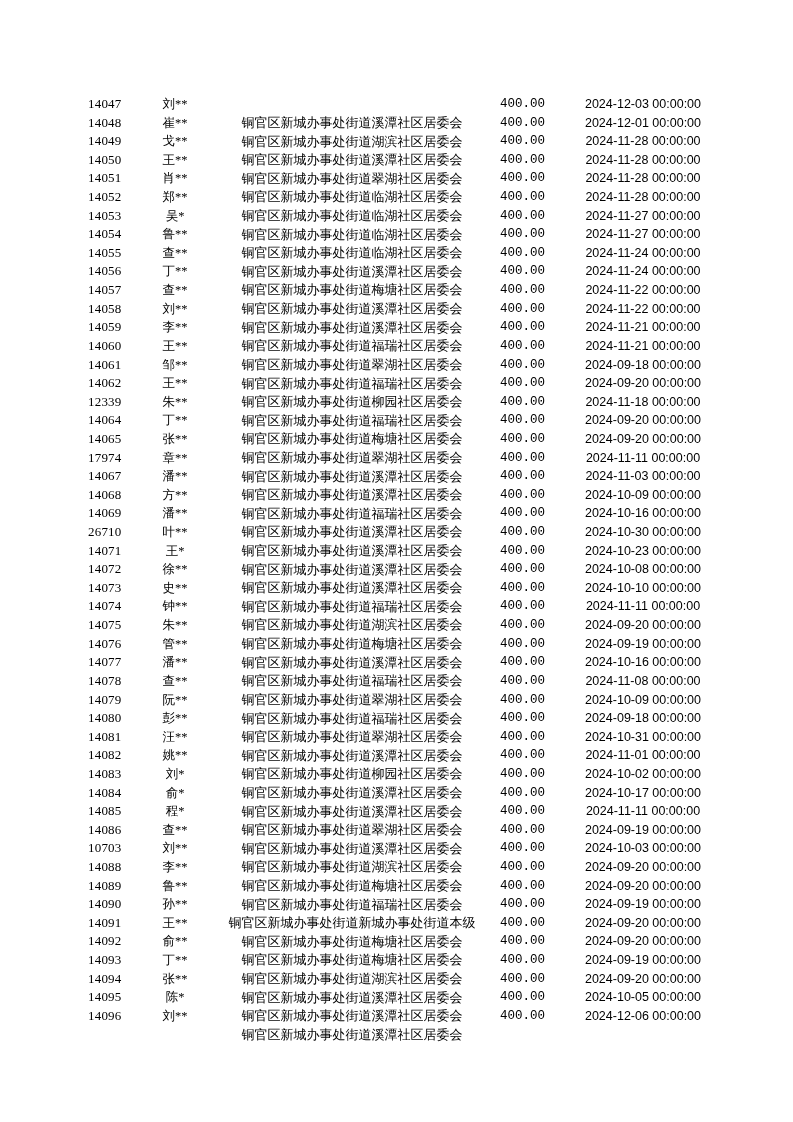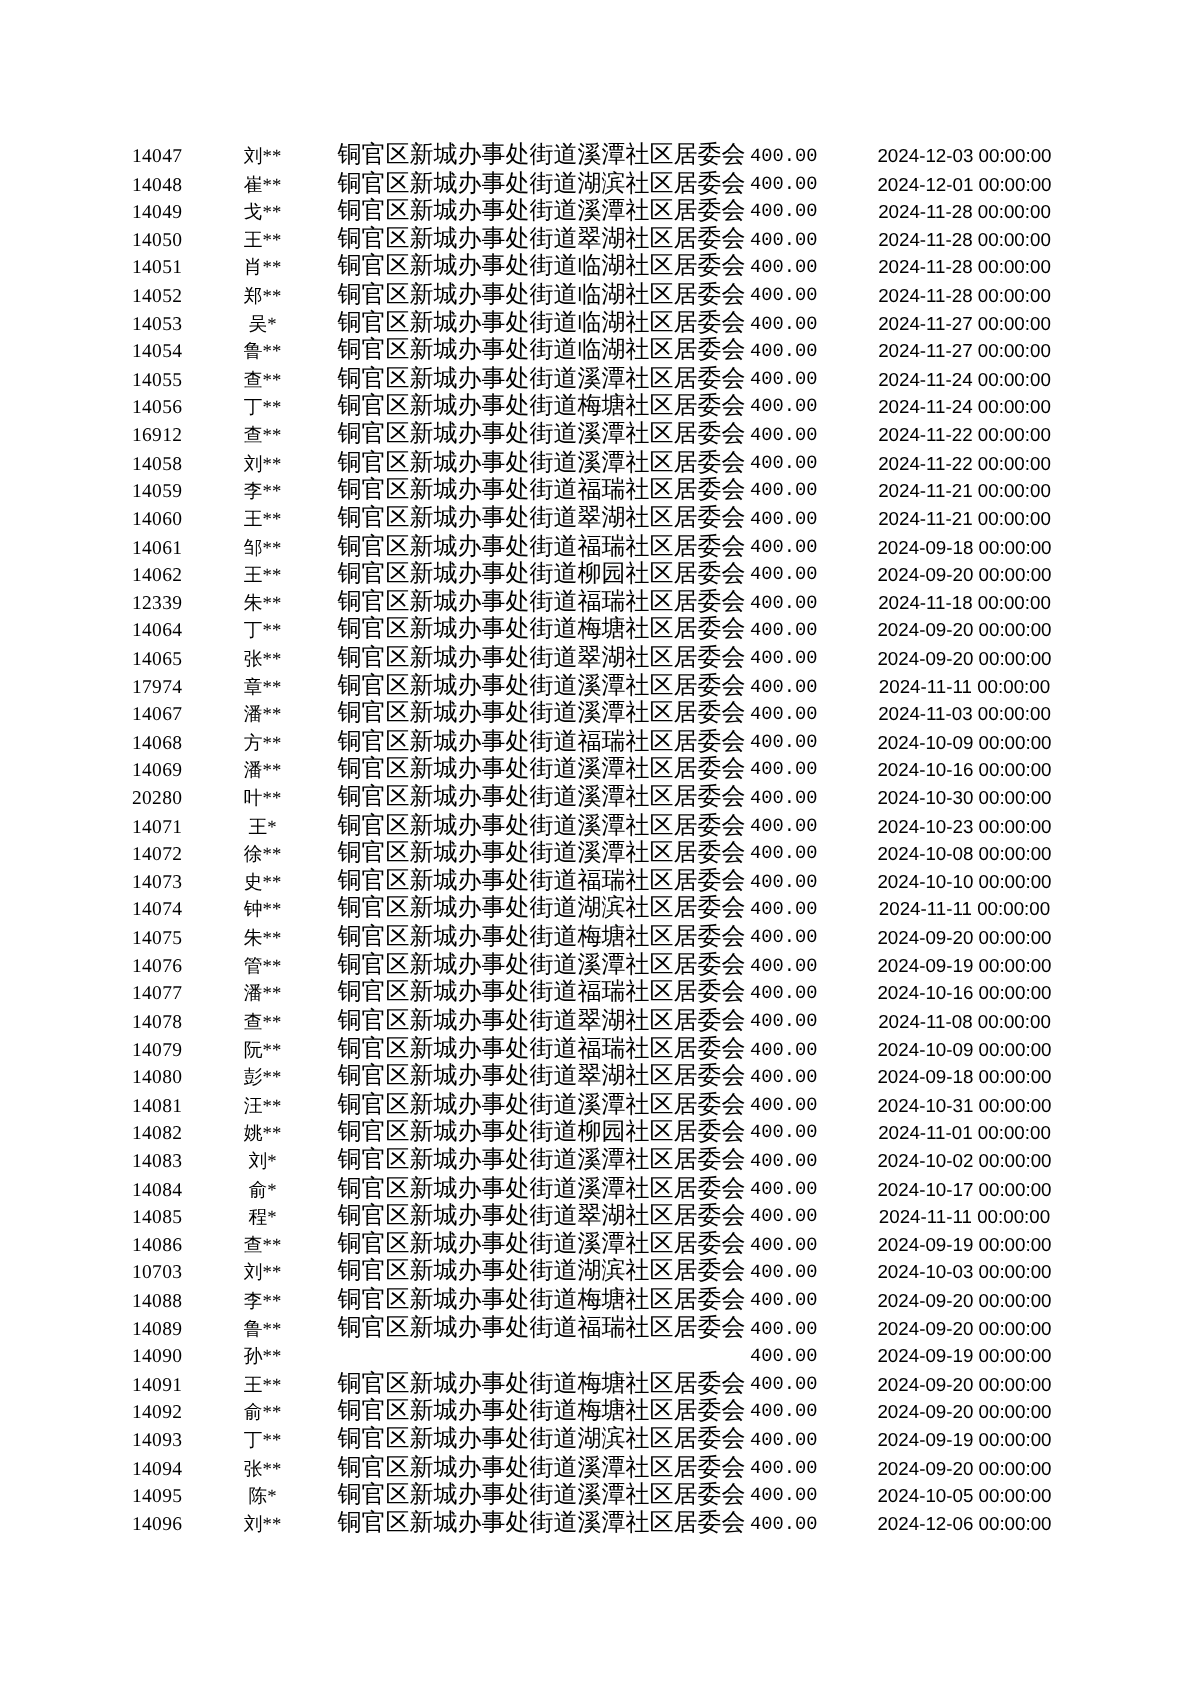--- a/index.html
+++ b/index.html
@@ -45,24 +45,25 @@
   .c-name {
     left: 144px;
     width: 62px;
     text-align: center;
     font-family: "Liberation Serif", "DejaVu Serif", serif;
     font-size: 12.5px;
   }
   .c-org {
     left: 207px;
     width: 290px;
-    text-align: right;
+    text-align: center;
     font-family: "Liberation Serif", "DejaVu Serif", serif;
-    font-size: 16px;
+    font-size: 13px;
     letter-spacing: 0;
+    margin-top: 19px;
   }
   .c-amount {
     left: 465px;
     width: 80px;
     text-align: right;
     font-family: Liberation Mono, monospace;
     font-size: 12.5px;
   }
   .c-date {
     left: 568px;
@@ -141,21 +142,21 @@
         <span class="cell c-date">2024-11-24 00:00:00</span>
       </div>
       <div class="row">
         <span class="cell c-id">14056</span>
         <span class="cell c-name">丁**</span>
         <span class="cell c-org">铜官区新城办事处街道梅塘社区居委会</span>
         <span class="cell c-amount">400.00</span>
         <span class="cell c-date">2024-11-24 00:00:00</span>
       </div>
       <div class="row">
-        <span class="cell c-id">16912</span>
+        <span class="cell c-id">14057</span>
         <span class="cell c-name">查**</span>
         <span class="cell c-org">铜官区新城办事处街道溪潭社区居委会</span>
         <span class="cell c-amount">400.00</span>
         <span class="cell c-date">2024-11-22 00:00:00</span>
       </div>
       <div class="row">
         <span class="cell c-id">14058</span>
         <span class="cell c-name">刘**</span>
         <span class="cell c-org">铜官区新城办事处街道溪潭社区居委会</span>
         <span class="cell c-amount">400.00</span>
@@ -232,21 +233,21 @@
         <span class="cell c-date">2024-10-09 00:00:00</span>
       </div>
       <div class="row">
         <span class="cell c-id">14069</span>
         <span class="cell c-name">潘**</span>
         <span class="cell c-org">铜官区新城办事处街道溪潭社区居委会</span>
         <span class="cell c-amount">400.00</span>
         <span class="cell c-date">2024-10-16 00:00:00</span>
       </div>
       <div class="row">
-        <span class="cell c-id">20280</span>
+        <span class="cell c-id">26710</span>
         <span class="cell c-name">叶**</span>
         <span class="cell c-org">铜官区新城办事处街道溪潭社区居委会</span>
         <span class="cell c-amount">400.00</span>
         <span class="cell c-date">2024-10-30 00:00:00</span>
       </div>
       <div class="row">
         <span class="cell c-id">14071</span>
         <span class="cell c-name">王*</span>
         <span class="cell c-org">铜官区新城办事处街道溪潭社区居委会</span>
         <span class="cell c-amount">400.00</span>
@@ -374,20 +375,21 @@
       <div class="row">
         <span class="cell c-id">14089</span>
         <span class="cell c-name">鲁**</span>
         <span class="cell c-org">铜官区新城办事处街道福瑞社区居委会</span>
         <span class="cell c-amount">400.00</span>
         <span class="cell c-date">2024-09-20 00:00:00</span>
       </div>
       <div class="row">
         <span class="cell c-id">14090</span>
         <span class="cell c-name">孙**</span>
+        <span class="cell c-org">铜官区新城办事处街道新城办事处街道本级</span>
         <span class="cell c-amount">400.00</span>
         <span class="cell c-date">2024-09-19 00:00:00</span>
       </div>
       <div class="row">
         <span class="cell c-id">14091</span>
         <span class="cell c-name">王**</span>
         <span class="cell c-org">铜官区新城办事处街道梅塘社区居委会</span>
         <span class="cell c-amount">400.00</span>
         <span class="cell c-date">2024-09-20 00:00:00</span>
       </div>

